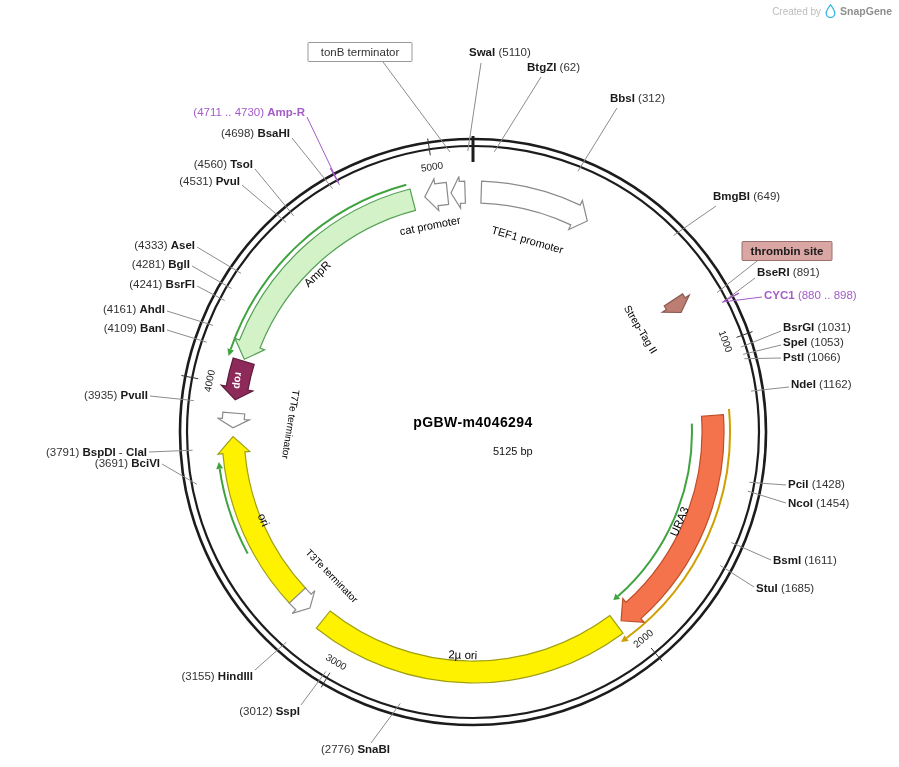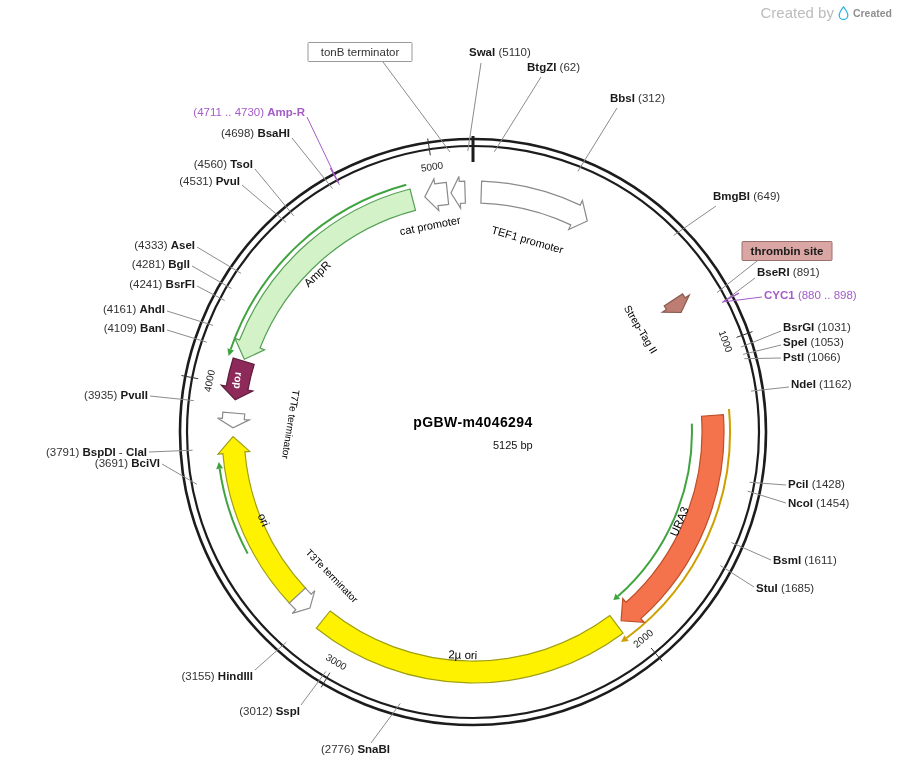--- a/index.html
+++ b/index.html
@@ -1,22 +1,22 @@
 <!DOCTYPE html>
 <html><head>
 <meta charset="utf-8">
 <style>
   html,body{margin:0;padding:0;background:#fff;}
   body{width:899px;height:767px;position:relative;font-family:"Liberation Sans",sans-serif;overflow:hidden;}
   #map-svg{position:absolute;left:0;top:0;font-family:"Liberation Sans",sans-serif;}
   .title{position:absolute;left:473px;top:414px;transform:translateX(-50%);text-align:right;pointer-events:none;}
   .pname{font-weight:bold;font-size:14px;color:#000;letter-spacing:.4px;white-space:nowrap;}
-  .psize{font-size:11px;color:#111;margin-top:9px;}
+  .psize{font-size:11px;color:#111;margin-top:15px;}
   .wm{position:absolute;top:4px;right:7px;display:flex;align-items:center;gap:4px;}
-  .wm-pre{color:#bcbcbc;font-size:15px;}
+  .wm-pre{color:#bcbcbc;font-size:10px;}
   .wm-brand{color:#8f8f8f;font-size:10.5px;font-weight:bold;}
 </style>
 </head>
 <body>
 
 <svg id="map-svg" width="899" height="767" viewBox="0 0 899 767">
     <circle cx="473" cy="432" r="293" fill="none" stroke="#1c1c1c" stroke-width="2.6"></circle>
     <circle cx="473" cy="432" r="286" fill="none" stroke="#1c1c1c" stroke-width="2.2"></circle>
     <line x1="473.0" y1="162.0" x2="473.0" y2="136.0" stroke="#1c1c1c" stroke-width="3"></line>
     <line x1="736.5" y1="337.4" x2="752.5" y2="331.6" stroke="#333333" stroke-width="1"></line>
@@ -129,14 +129,14 @@
 <div class="title">
   <div class="pname">pGBW-m4046294</div>
   <div class="psize">5125 bp</div>
 </div>
 
 <div class="wm">
   <span class="wm-pre">Created by</span>
   <svg class="wm-logo" width="11" height="14" viewBox="0 0 11 14">
     <path d="M5.5 0.8 C5.5 0.8 1.2 6.2 1.2 9.2 a4.3 4.3 0 0 0 8.6 0 C9.8 6.2 5.5 0.8 5.5 0.8 Z" fill="#FFFFFF" stroke="#35B5E5" stroke-width="1.3"></path>
   </svg>
-  <span class="wm-brand">Created</span>
+  <span class="wm-brand">SnapGene</span>
 </div>
 
 </body></html>

